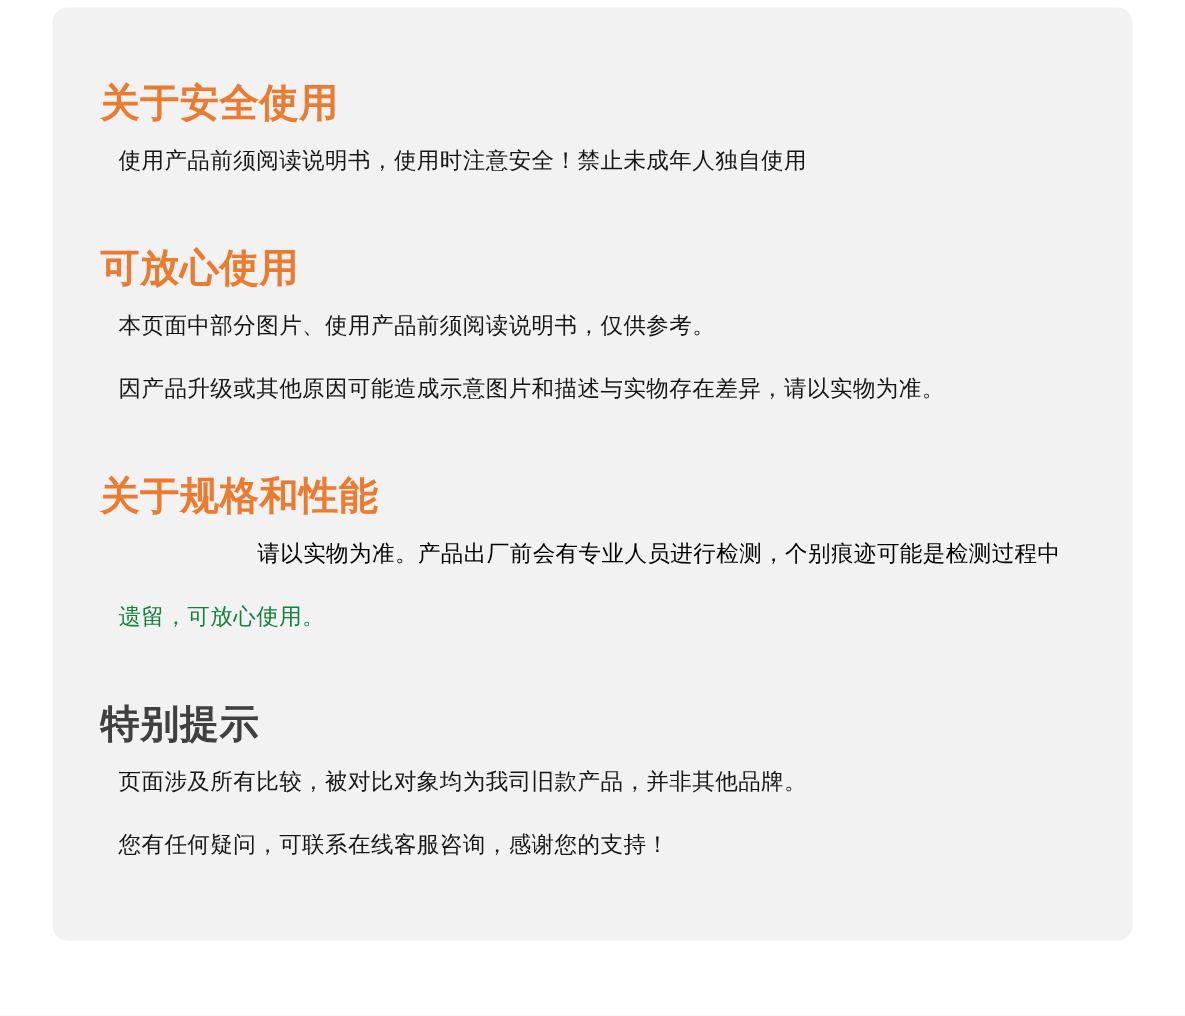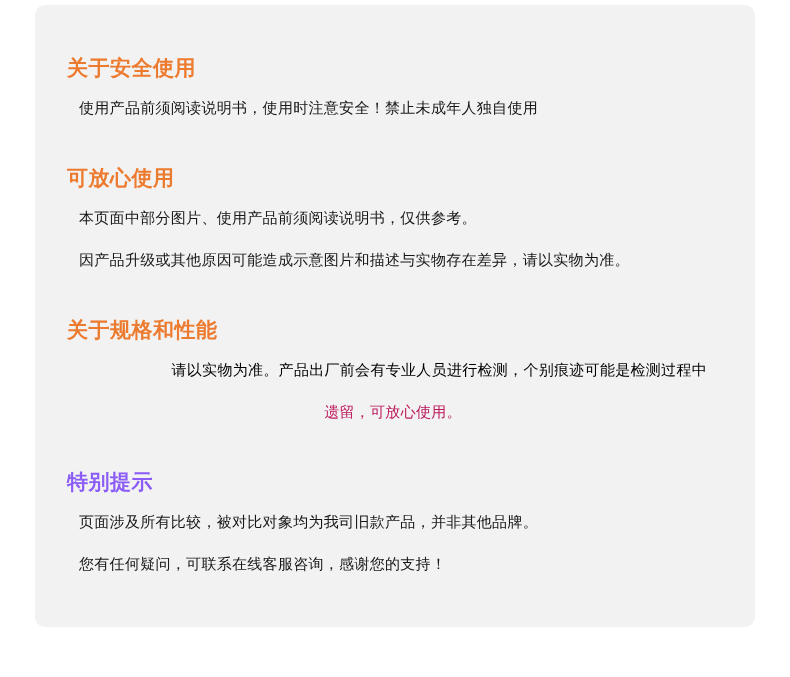--- a/index.html
+++ b/index.html
@@ -26,21 +26,21 @@
     padding: 50px 36px 40px 32px;
   }
   .notice-section {
     margin: 0 0 42px 0;
   }
   .notice-section:last-child {
     margin-bottom: 0;
   }
   .section-heading {
     margin: 0 0 7px 0;
-    font-size: 21px;
+    font-size: 26px;
     line-height: 26px;
     font-weight: 700;
     color: #ed7b2f;
     letter-spacing: 0.5px;
   }
   .section-line {
     margin: 12px;
     font-size: 15px;
     line-height: 30px;
     font-weight: 500;
@@ -61,22 +61,22 @@
 
   <section class="notice-section">
     <h2 class="section-heading" style="color: rgb(237, 123, 47);">可放心使用</h2>
     <p class="section-line" style="color: rgb(22, 22, 22);">本页面中部分图片、使用产品前须阅读说明书，仅供参考。</p>
     <p class="section-line" style="color: rgb(22, 22, 22);">因产品升级或其他原因可能造成示意图片和描述与实物存在差异，请以实物为准。</p>
   </section>
 
   <section class="notice-section">
     <h2 class="section-heading" style="color: rgb(237, 123, 47);">关于规格和性能</h2>
     <p class="section-line" style="color: #000000; text-align: right;">请以实物为准。产品出厂前会有专业人员进行检测，个别痕迹可能是检测过程中</p>
-    <p class="section-line" style="color: #be185d; text-align: center;">遗留，可放心使用。</p>
+    <p class="section-line" style="color: #15803d;">遗留，可放心使用。</p>
   </section>
 
   <section class="notice-section">
-    <h2 class="section-heading" style="color: #8b5cf6;">特别提示</h2>
+    <h2 class="section-heading" style="color: #404040;">特别提示</h2>
     <p class="section-line" style="color: rgb(22, 22, 22);">页面涉及所有比较，被对比对象均为我司旧款产品，并非其他品牌。</p>
     <p class="section-line" style="color: rgb(22, 22, 22);">您有任何疑问，可联系在线客服咨询，感谢您的支持！</p>
   </section>
 
 </div>
 
 </body></html>

